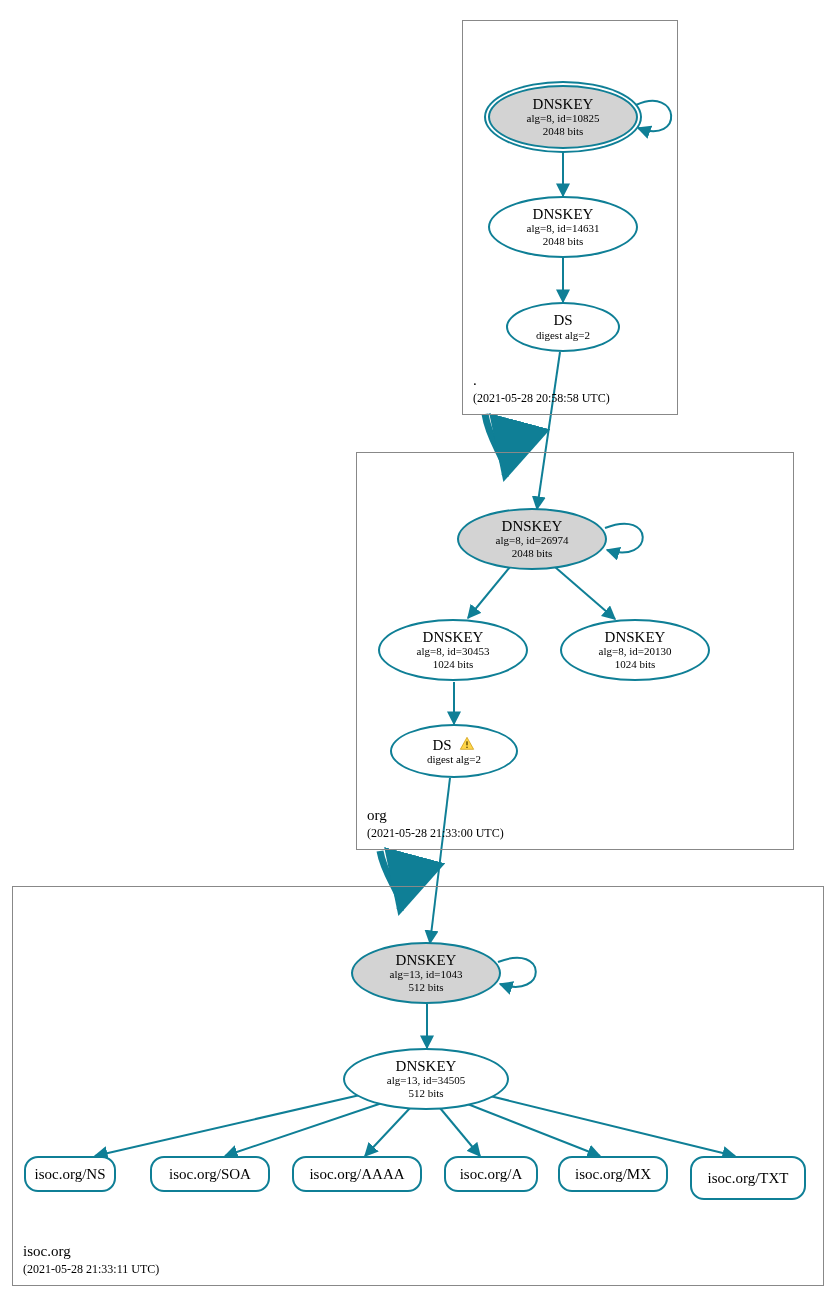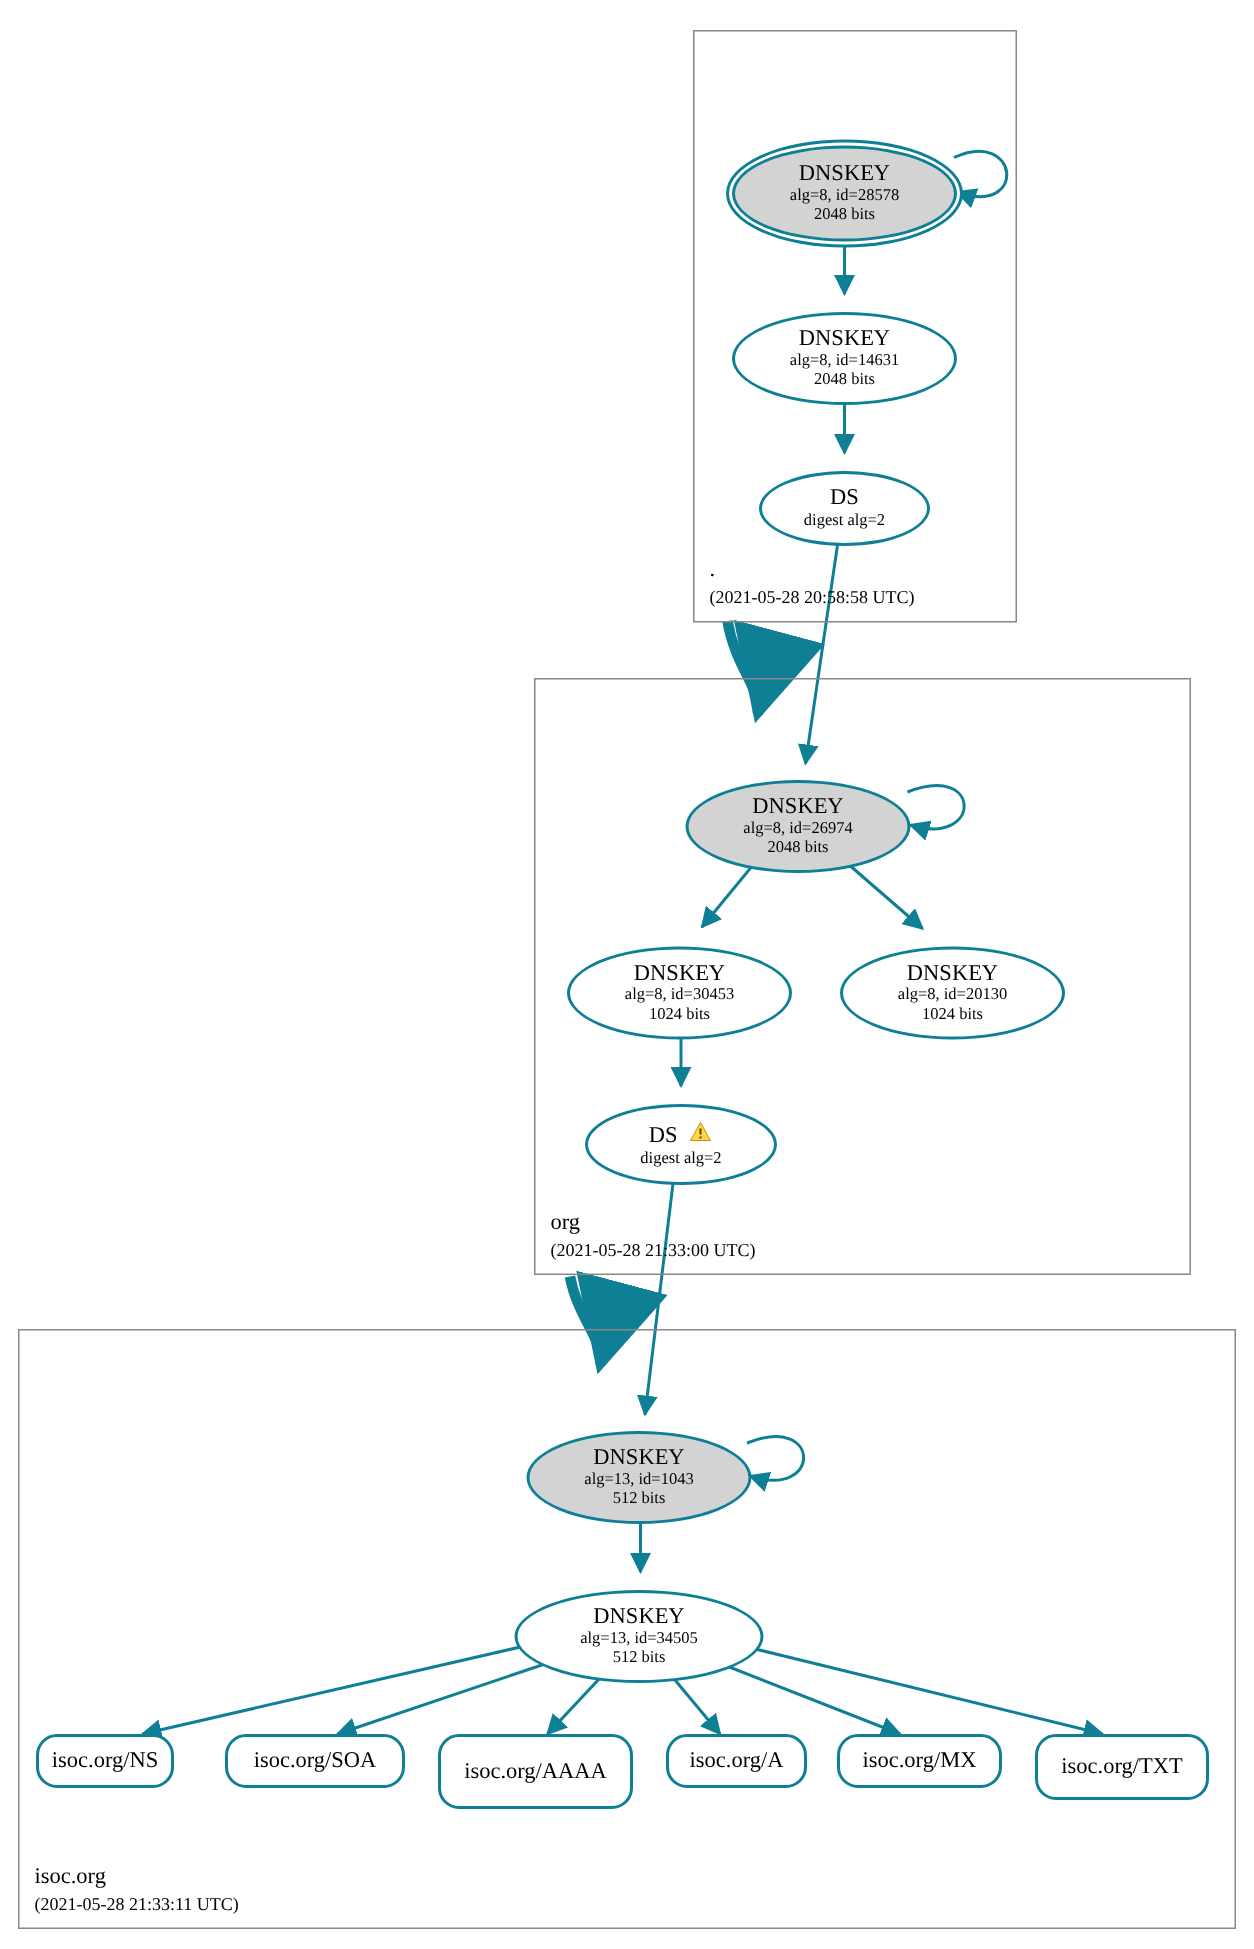--- a/index.html
+++ b/index.html
@@ -35,21 +35,20 @@
   background: #fff;
   text-align: center;
   box-sizing: border-box;
   display: flex;
   flex-direction: column;
   align-items: center;
   justify-content: center;
 }
 .ellipse {
   border-radius: 50%;
-  margin-top: 12px;
 }
 .ksk {
   background: #d3d3d3;
 }
 .double {
   box-shadow: 0 0 0 2px #fff, 0 0 0 4px #0f7f96;
 }
 .node .title {
   font-size: 15px;
   line-height: 1.1;
@@ -128,21 +127,21 @@
 </svg>
 
 <div class="zone-box" style="left:462px;top:20px;width:216px;height:395px;">
   <div class="zone-label">
     <div class="zn">.</div>
     <div class="ts">(2021-05-28 20:58:58 UTC)</div>
   </div>
 </div>
 <div class="node ellipse ksk double" style="left:488px;top:85px;width:150px;height:64px;">
   <div class="title">DNSKEY</div>
-  <div class="sub">alg=8, id=28578</div>
+  <div class="sub">alg=8, id=10825</div>
   <div class="sub">2048 bits</div>
 </div>
 <div class="node ellipse" style="left:488px;top:196px;width:150px;height:62px;">
   <div class="title">DNSKEY</div>
   <div class="sub">alg=8, id=14631</div>
   <div class="sub">2048 bits</div>
 </div>
 <div class="node ellipse" style="left:506px;top:302px;width:114px;height:50px;">
   <div class="title">DS</div>
   <div class="sub">digest alg=2</div>
@@ -197,21 +196,21 @@
   <div class="sub">alg=13, id=34505</div>
   <div class="sub">512 bits</div>
 </div>
 
 <div class="node rr" style="left:24px; top:1156px;width:92px;height:36px;">
     <span>isoc.org/NS</span>
   </div>
 <div class="node rr" style="left:150px;top:1156px;width:120px;height:36px;">
     <span>isoc.org/SOA</span>
   </div>
-<div class="node rr" style="left:292px;top:1156px;width:130px;height:50px;text-align:center;">
+<div class="node rr" style="left:292px;top:1156px;width:130px;height:36px;text-align:center;">
     <span>isoc.org/AAAA</span>
   </div>
 <div class="node rr" style="left:444px;top:1156px;width:94px; height:36px;">
     <span>isoc.org/A</span>
   </div>
 <div class="node rr" style="left:558px;top:1156px;width:110px;height:36px;">
     <span>isoc.org/MX</span>
   </div>
 <div class="node rr" style="left:690px;top:1156px;width:116px;height:44px;">
     <span>isoc.org/TXT</span>

